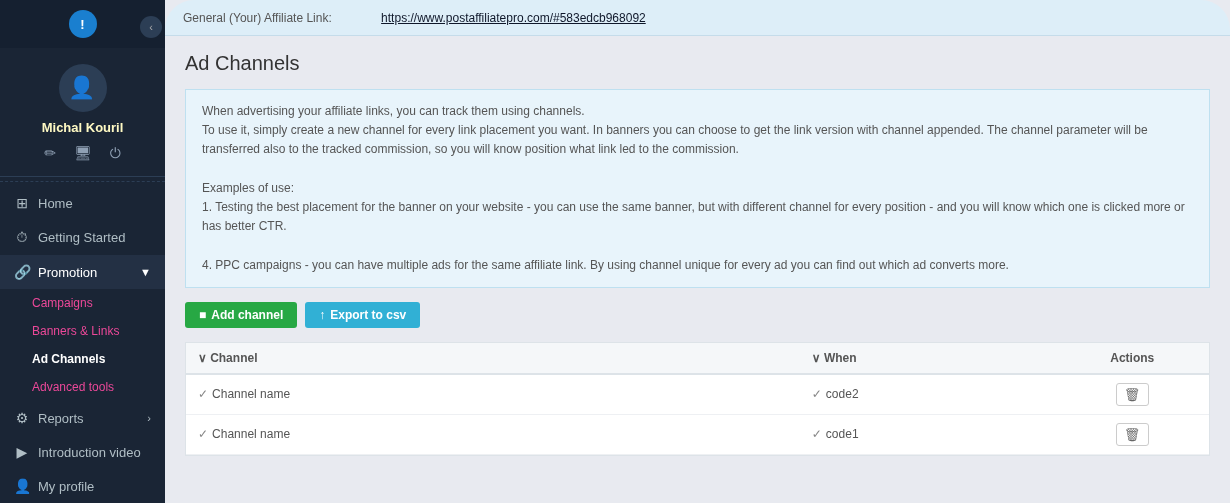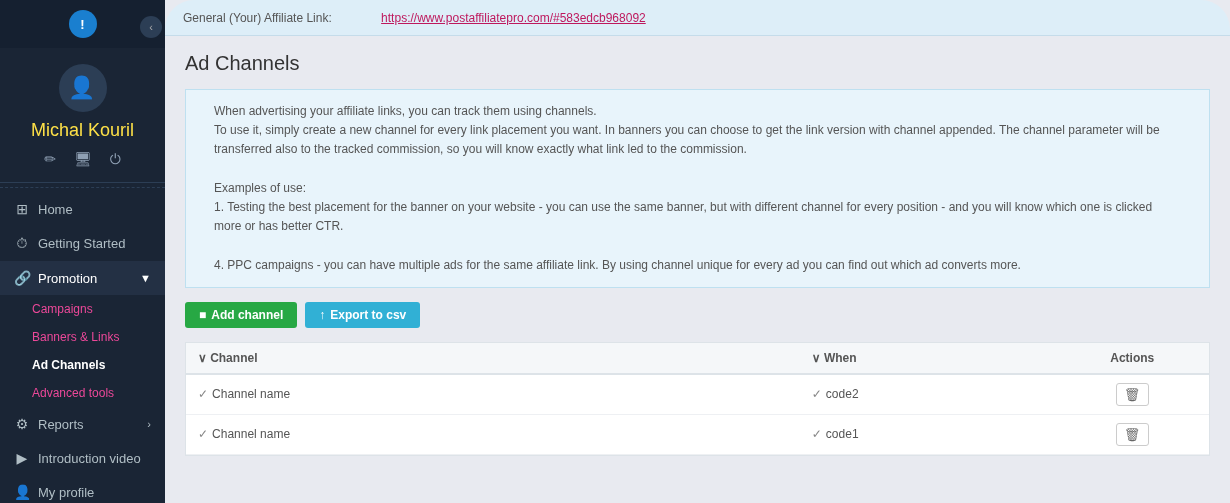--- a/index.html
+++ b/index.html
@@ -53,23 +53,23 @@
     .user-avatar {
       width: 48px; height: 48px;
       background: #2c3e55;
       border-radius: 50%;
       margin: 0 auto 8px;
       display: flex; align-items: center; justify-content: center;
       color: #8fa0b4;
       font-size: 22px;
     }
     .user-name {
-      font-size: 18px;
-      color: #fde047;
-      font-weight: normal;
+      font-size: 13px;
+      color: #fef9c3;
+      font-weight: bold;
     }
     .user-actions {
       display: flex;
       justify-content: center;
       gap: 18px;
       margin-top: 10px;
       padding-bottom: 4px;
     }
     .user-action-icon {
       color: #8fa0b4;
@@ -120,21 +120,21 @@
       background: #ddeef8;
       padding: 10px 18px;
       font-size: 12px;
       color: #555;
       border-bottom: 1px solid #c5dcea;
       min-height: 36px;
       display: flex;
       align-items: center;
     }
     .top-bar a {
-      color: #be185d;
+      color: #0f172a;
       text-decoration: underline;
       padding-left: 46px;
     }
 
     .content {
       flex: 1;
       padding: 16px 20px;
       overflow-y: auto;
       background: #e8eaf0;
     }
@@ -142,21 +142,21 @@
     .page-title {
       font-size: 20px;
       color: #333;
       margin-bottom: 14px;
       font-weight: normal;
     }
 
     .info-box {
       background: #e8f4fb;
       border: 1px solid #bee0f0;
-      padding: 12px 28px;
+      padding: 12px 16px;
       font-size: 12px;
       color: #555;
       line-height: 1.6;
       margin-bottom: 14px;
     }
 
     .toolbar {
       display: flex;
       gap: 8px;
       margin-bottom: 14px;
@@ -287,21 +287,21 @@
   <div class="top-bar">
     <span>General (Your) Affiliate Link:</span>&nbsp;
     <a href="#">https://www.postaffiliatepro.com/#583edcb968092</a>
   </div>
 
   <div class="content">
     <h2 class="page-title">Ad Channels</h2>
 
     <div class="info-box">
       <p>When advertising your affiliate links, you can track them using channels.</p>
-      <p>To use it, simply create a new channel for every link placement you want. In banners you can choose to get the link version with channel appended. The channel parameter will be transferred also to the tracked commission, so you will know exactly what link led to the commission.</p>
+      <p>To use it, simply create a new channel for every link placement you want. In banners you can choose to get the link version with channel appended. The channel parameter will be transferred also to the tracked commission, so you will know position what link led to the commission.</p>
       <br>
       <p>Examples of use:</p>
       <p>1. Testing the best placement for the banner on your website - you can use the same banner, but with different channel for every position - and you will know which one is clicked more or has better CTR.</p>
       <br>
       <p>4. PPC campaigns - you can have multiple ads for the same affiliate link. By using channel unique for every ad you can find out which ad converts more.</p>
     </div>
 
     <div class="toolbar">
       <button class="btn btn-primary">
         <span>■</span>

